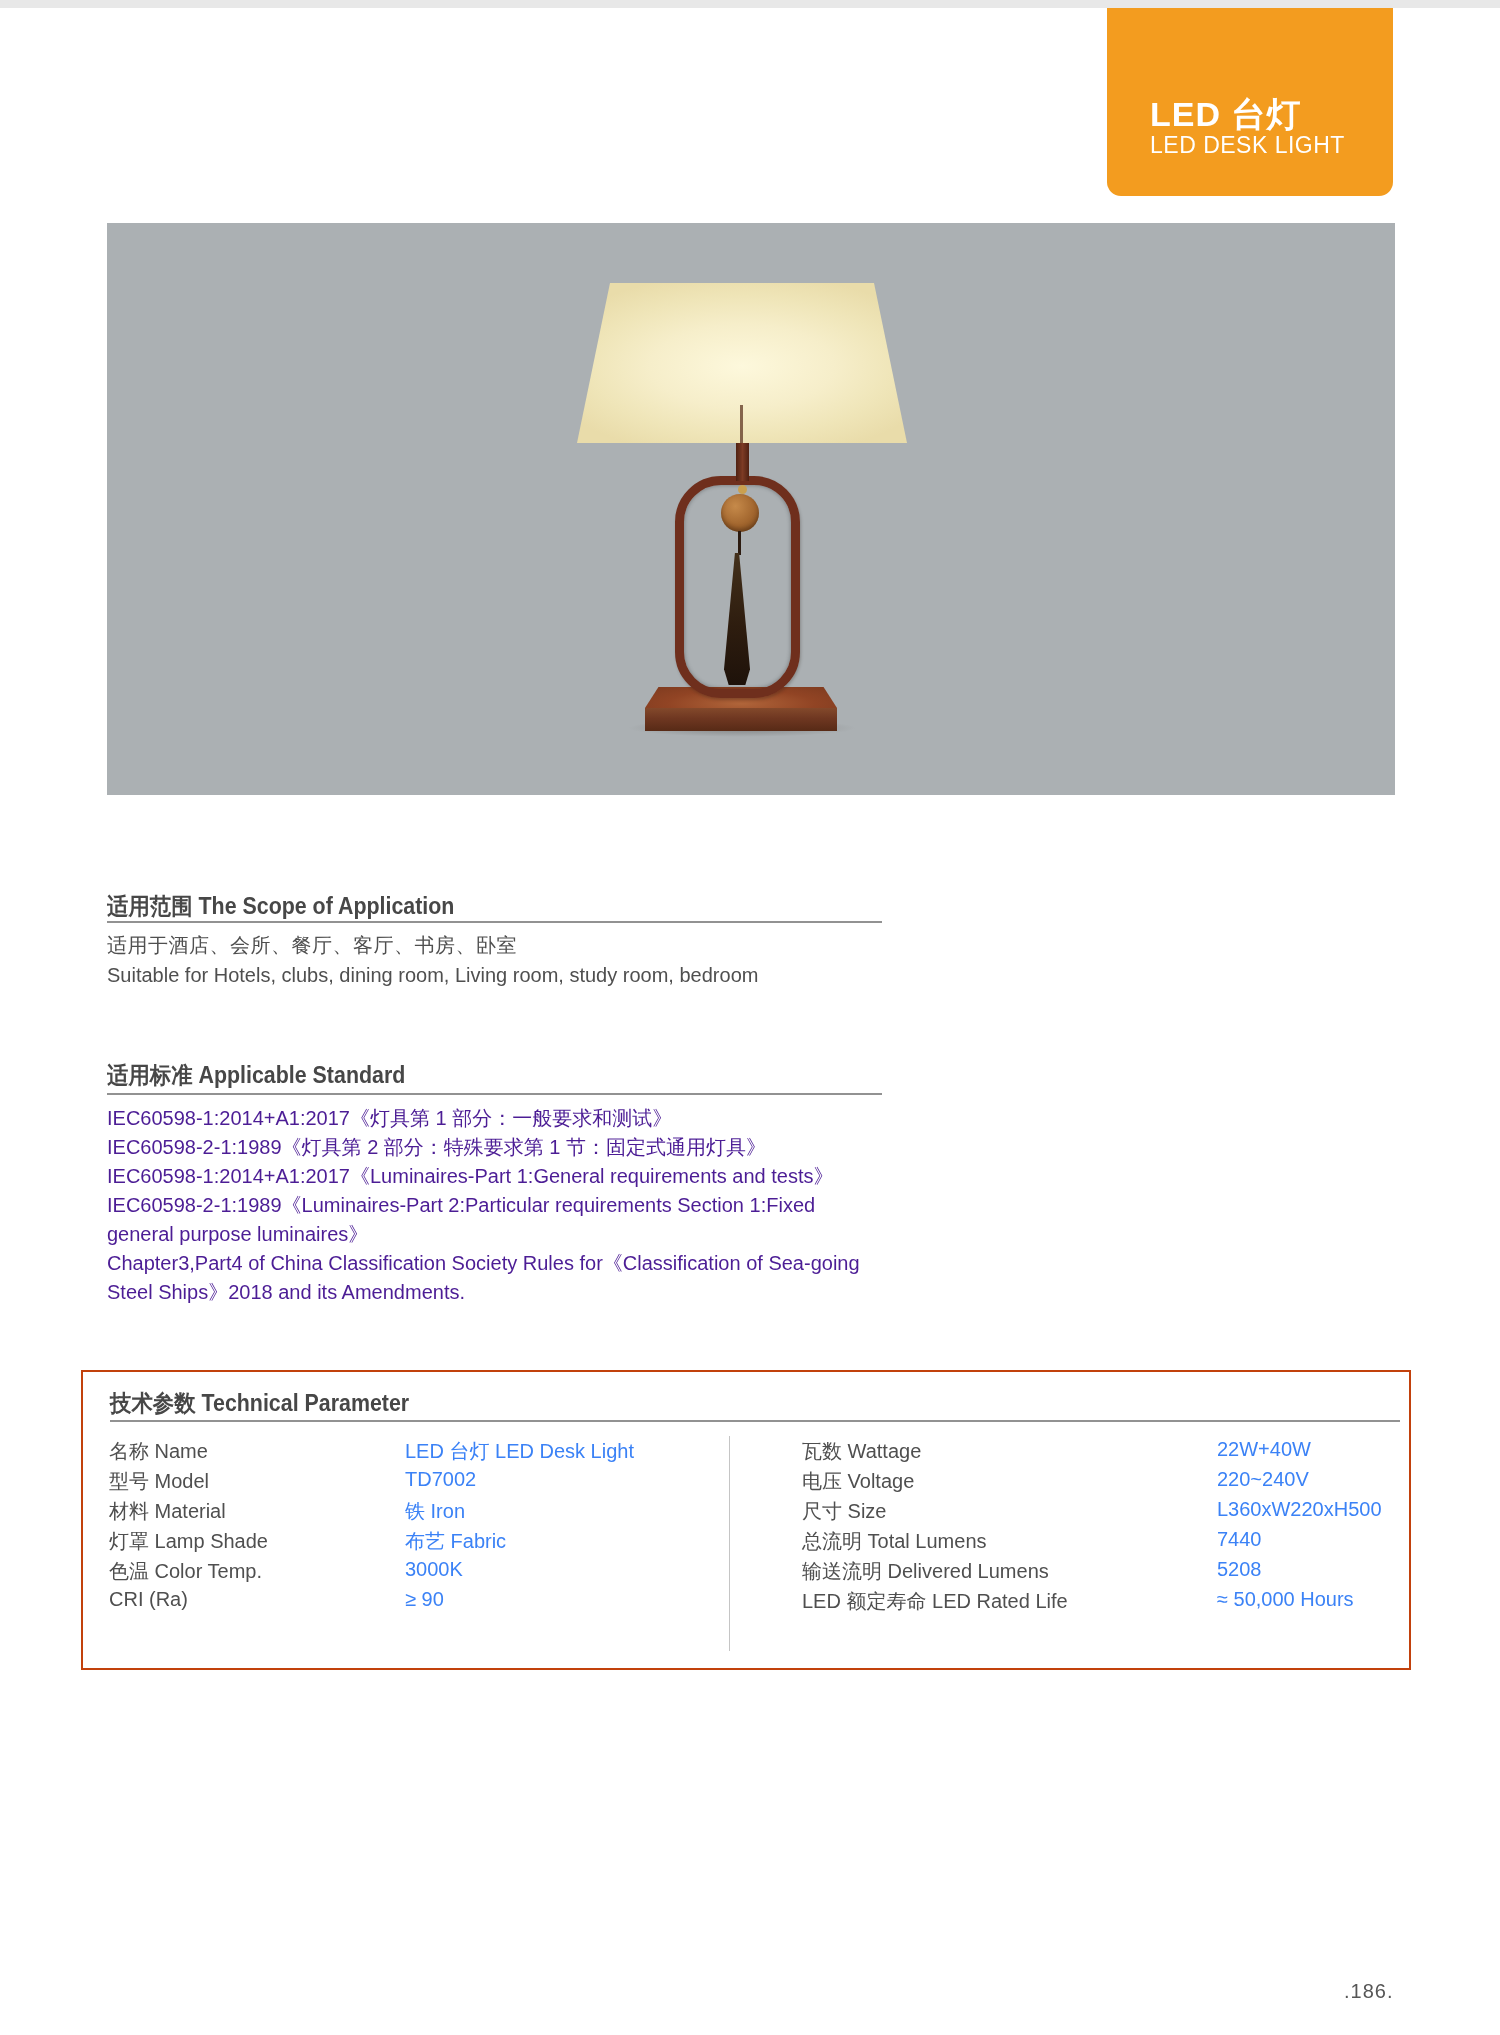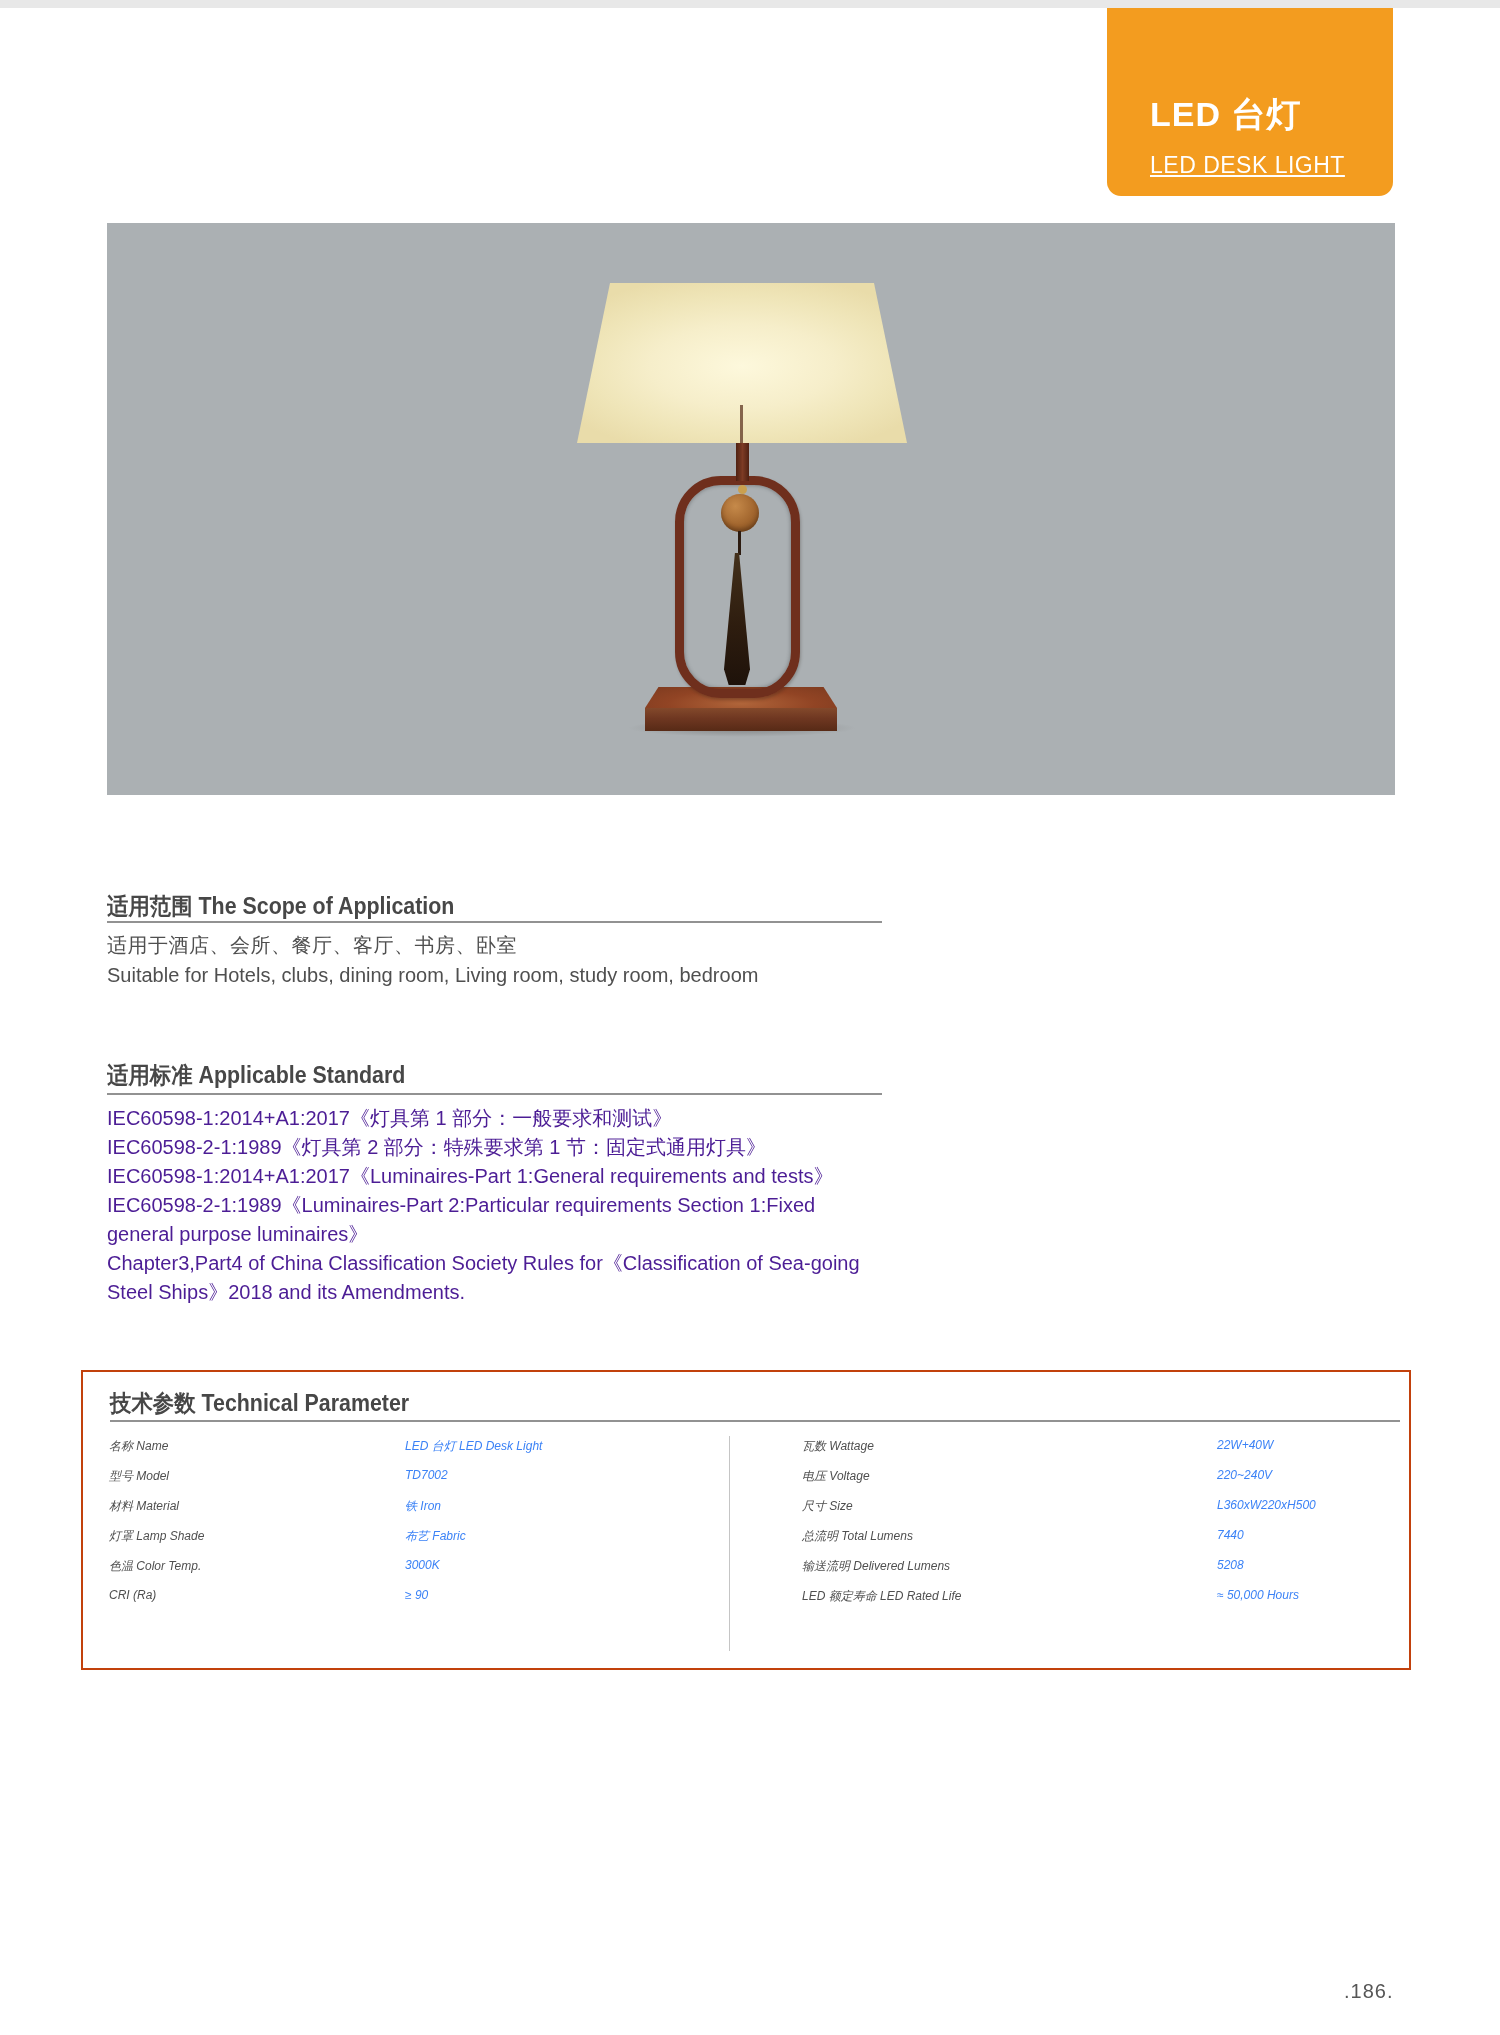--- a/index.html
+++ b/index.html
@@ -11,21 +11,21 @@
     font-family:"Liberation Sans","DejaVu Sans",sans-serif;
     color:#4f4f4f;
     overflow:hidden;
   }
   
   .badge{
     position:absolute;left:1107px;top:0;width:286px;height:188px;
     background:#F39C1F;border-radius:0 0 14px 14px;color:#fff;
   }
   .badge-cn{position:absolute;left:43px;top:84px;font-size:34px;font-weight:bold;letter-spacing:1px;white-space:nowrap;}
-  .badge-en{position:absolute;left:43px;top:144px;font-size:23px;letter-spacing:.5px;white-space:nowrap;text-decoration:underline;}
+  .badge-en{position:absolute;left:43px;top:124px;font-size:23px;letter-spacing:.5px;white-space:nowrap;}
 
   
   .photo{position:absolute;left:107px;top:215px;width:1288px;height:572px;background:#ABB0B3;}
   .photo *{position:absolute;}
   .lamp-shadow{left:520px;top:496px;width:230px;height:18px;border-radius:50%;
     background:radial-gradient(ellipse at center, rgba(50,45,40,.35), rgba(50,45,40,0) 70%);}
   .base-top{left:538px;top:464px;width:192px;height:21px;
     clip-path:polygon(7% 0,93% 0,100% 100%,0 100%);
     background:radial-gradient(ellipse 70% 120% at 50% 80%, #b0653a 0%, #914424 55%, #7c3a1f 100%);}
   .base-front{left:538px;top:485px;width:192px;height:23px;
@@ -68,21 +68,21 @@
   .param-box{
     position:absolute;left:81px;top:1362px;width:1330px;height:300px;
     border:2px solid #c2410c;background:#fff;box-sizing:border-box;
   }
   .param-heading{
     position:absolute;left:27px;top:16px;font-size:23px;font-weight:bold;color:#474747;
     white-space:nowrap;transform:scaleX(.93);transform-origin:left center;
   }
   .param-rule{position:absolute;left:27px;top:48px;width:1290px;height:2px;background:#929292;}
   .param-divider{position:absolute;left:646px;top:64px;width:1px;height:215px;background:#c5c5c5;}
-  .param-col{position:absolute;top:64px;font-size:12px;font-style:italic;}
+  .param-col{position:absolute;top:64px;font-size:20px;}
   .param-col.left{left:26px;width:600px;}
   .param-col.right{left:719px;width:580px;}
   .prow{position:relative;height:30px;}
   .plabel{position:absolute;left:0;top:2px;white-space:nowrap;color:#4f4f4f;}
   .pvalue{position:absolute;top:2px;white-space:nowrap;color:#3b82f6;}
   .param-col.left .pvalue{left:296px;}
   .param-col.right .pvalue{left:415px;}
 
   
   .page-num{position:absolute;left:1344px;top:1972px;font-size:20px;color:#565656;letter-spacing:1px;}

